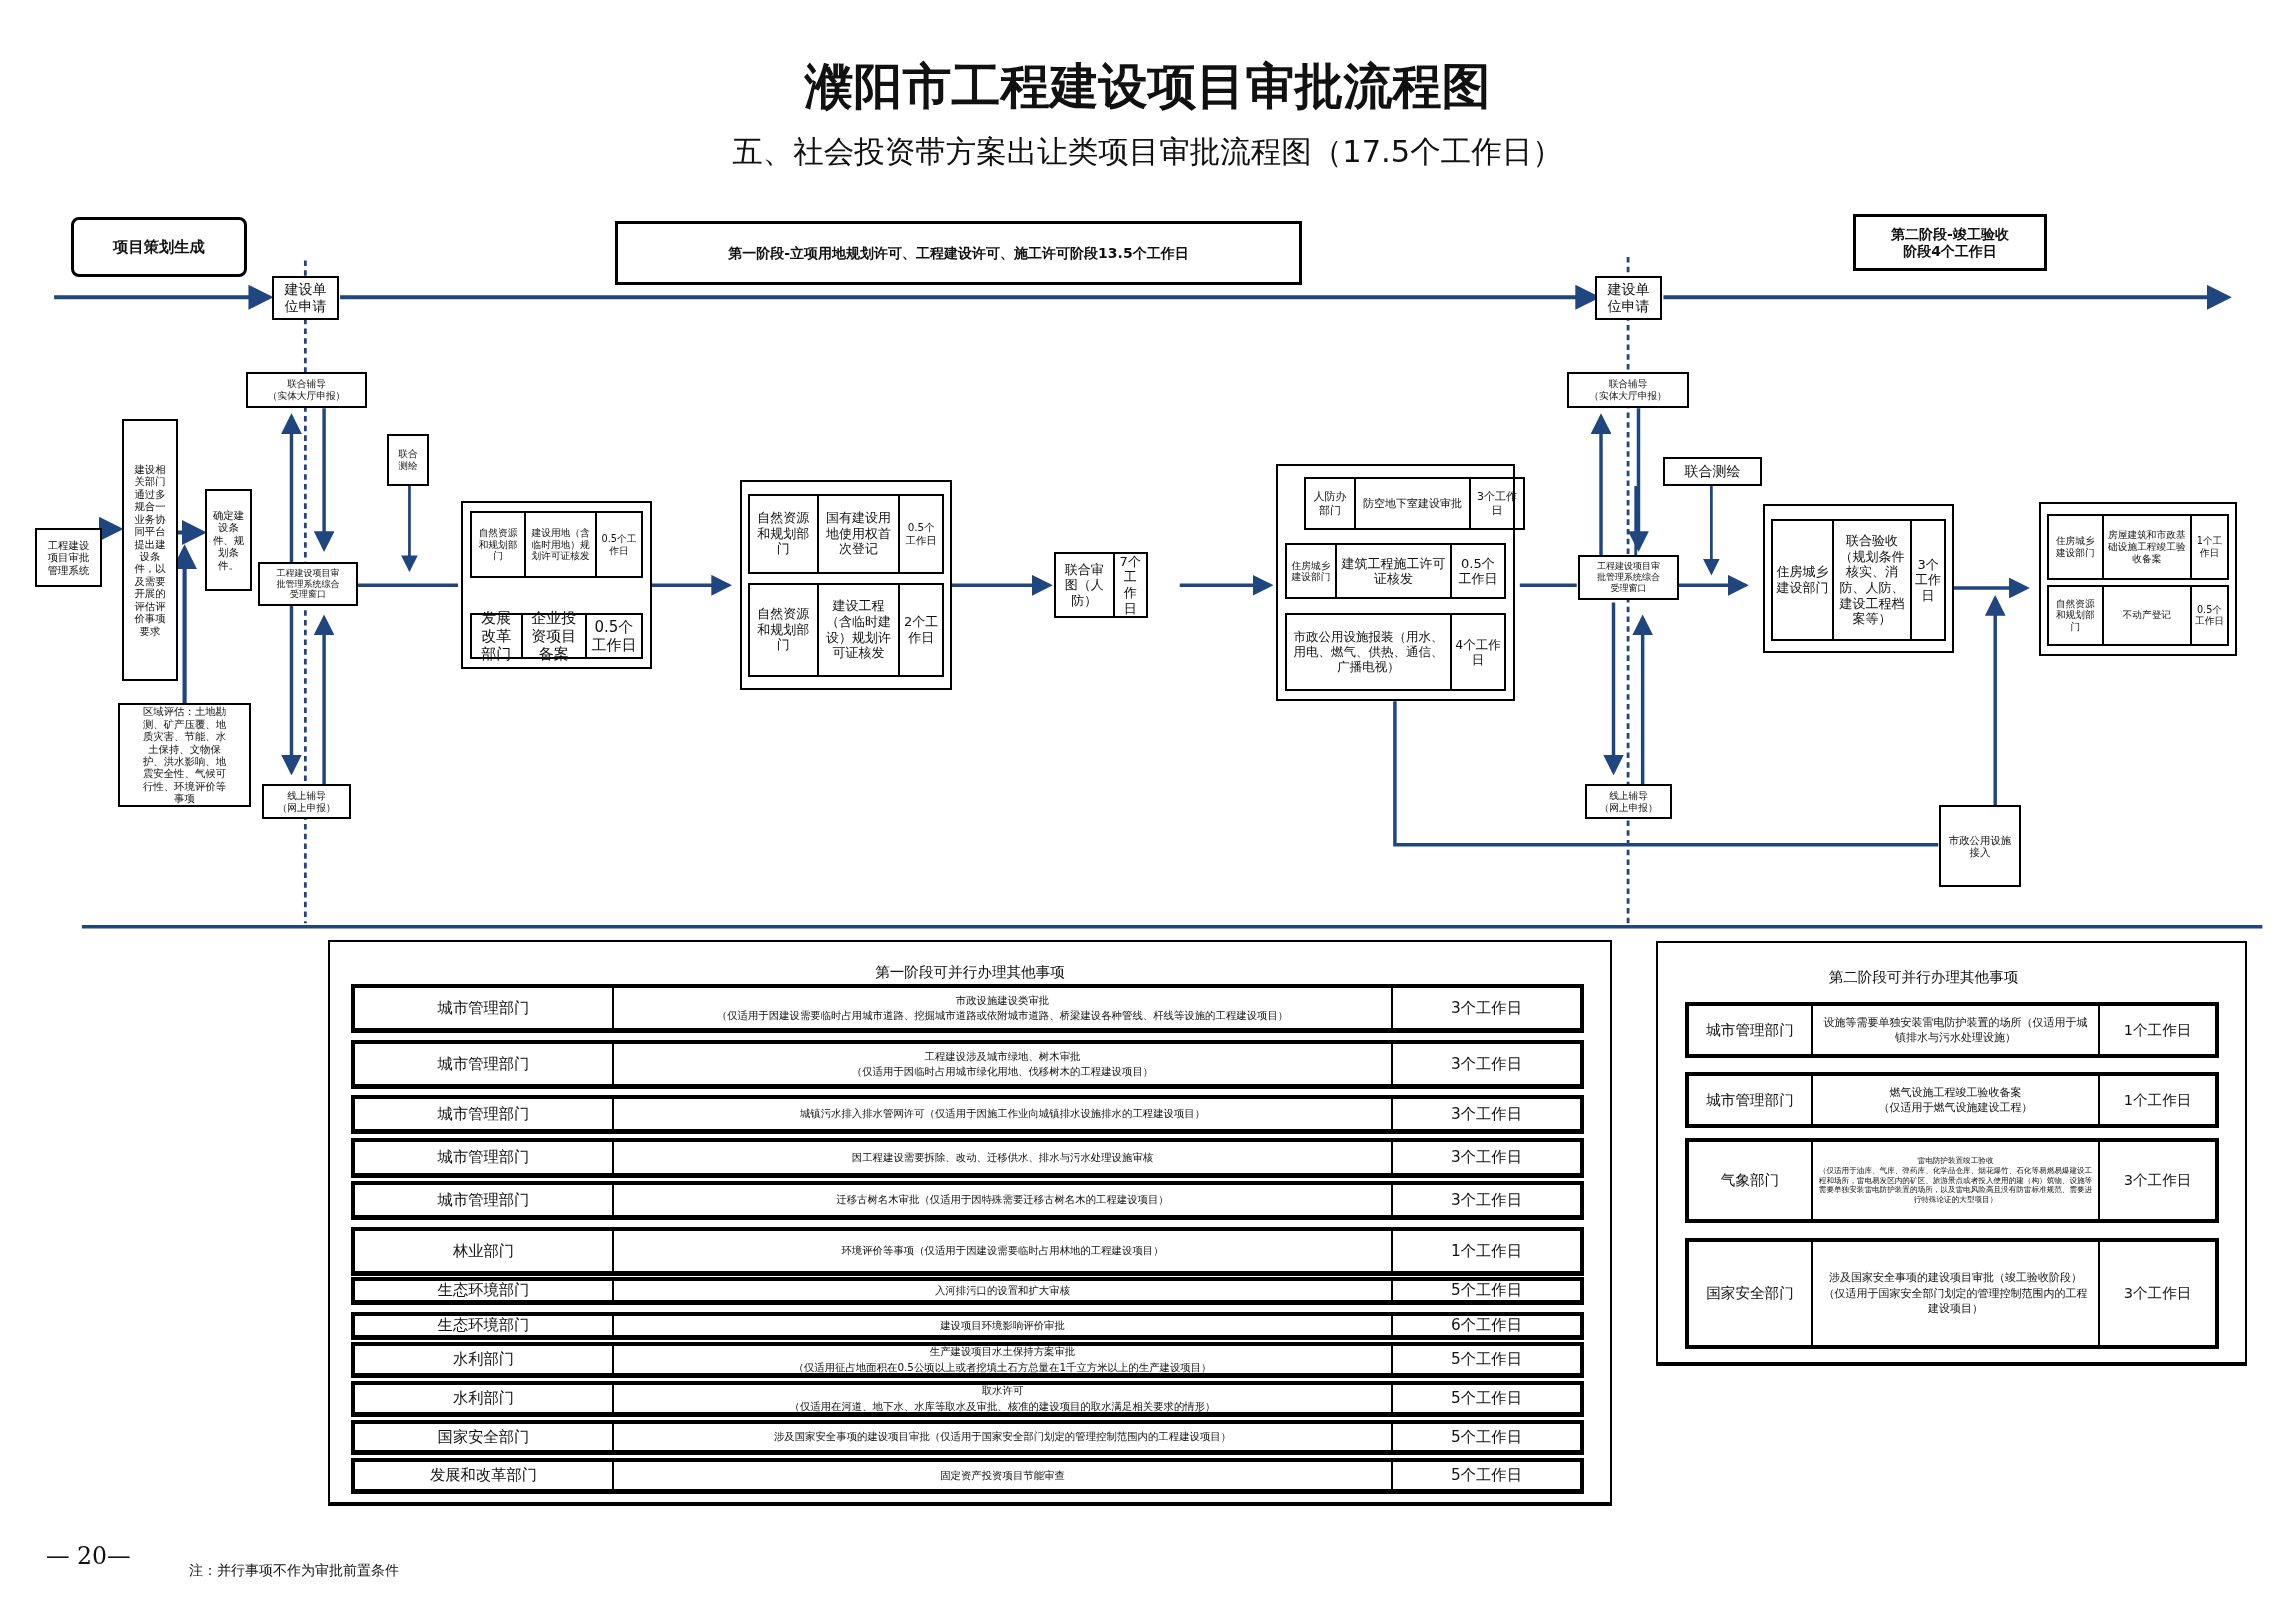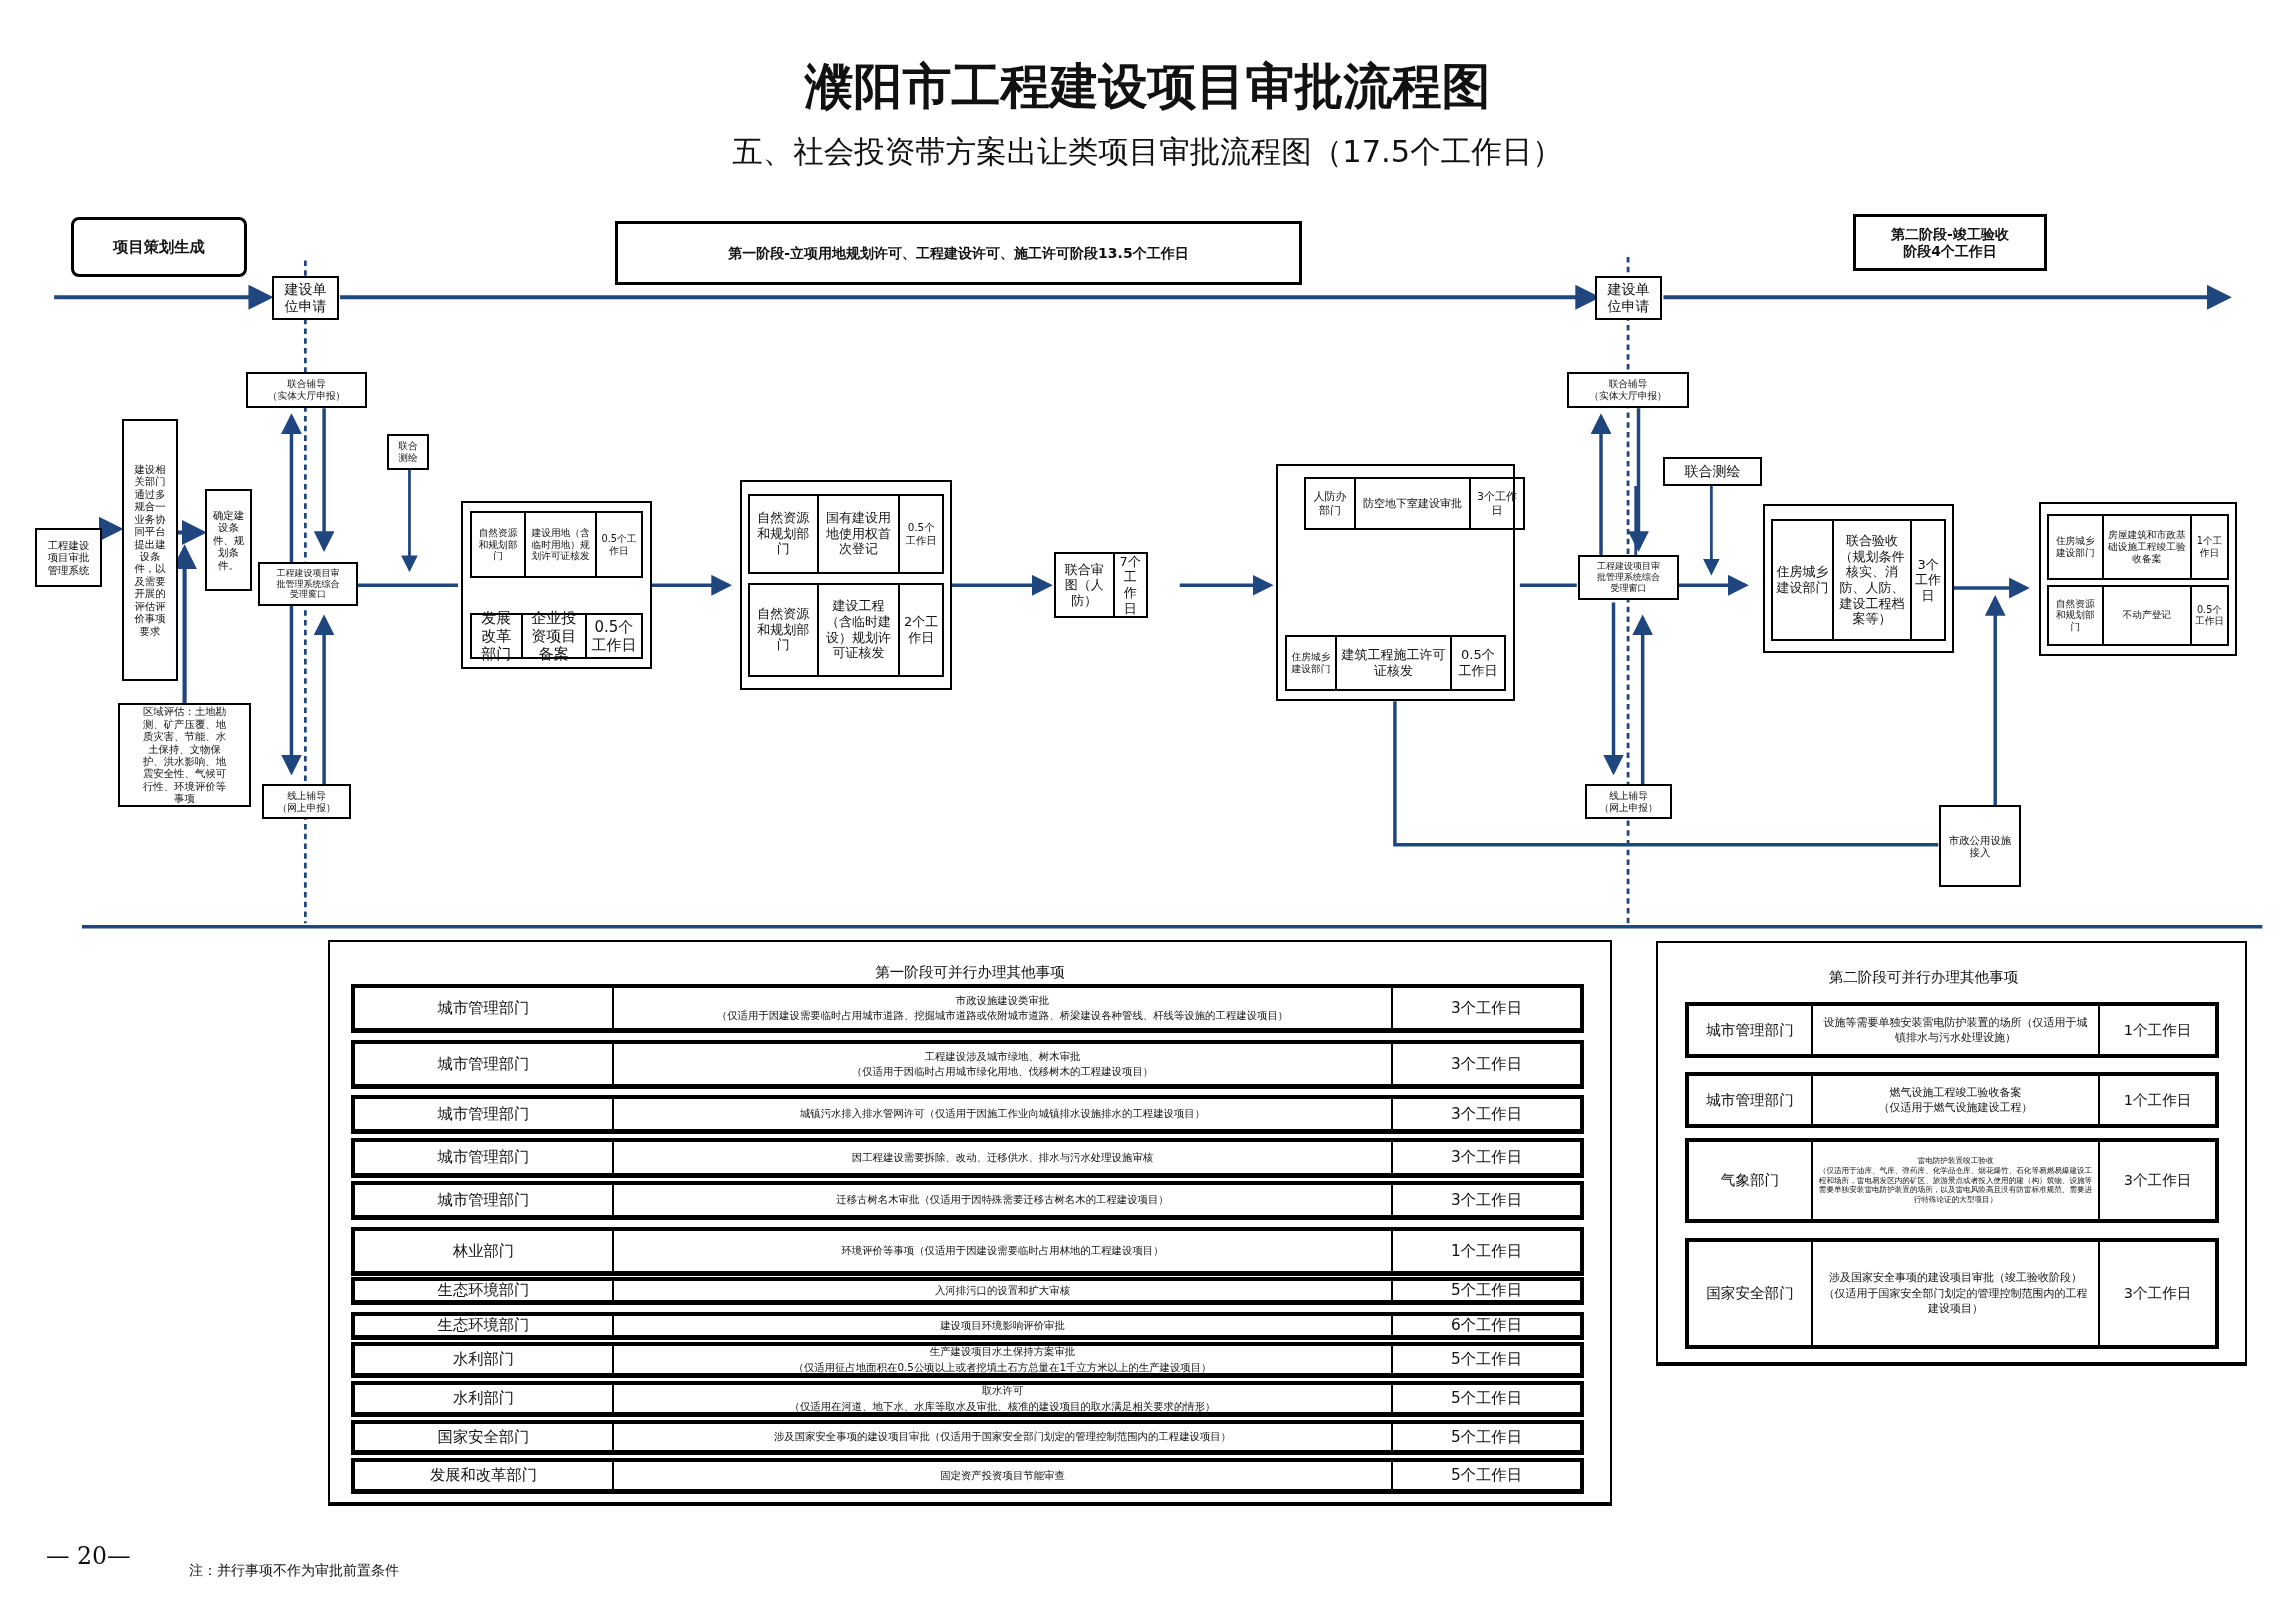--- a/index.html
+++ b/index.html
@@ -109,21 +109,21 @@
   </div>
 <div class="box thin" style="left:258px;top:562px;width:100px;height:44px;font-size:9px;flex-direction:column;">
     <span>工程建设项目审</span>
     <span>批管理系统综合</span>
     <span>受理窗口</span>
   </div>
 <div class="box thin" style="left:262px;top:784px;width:89px;height:35px;font-size:9.7px;flex-direction:column;">
     <span>线上辅导</span>
     <span>（网上申报）</span>
   </div>
-<div class="box thin" style="left:387px;top:434px;width:42px;height:36px;font-size:9.7px;flex-direction:column;">
+<div class="box thin" style="left:387px;top:434px;width:42px;height:52px;font-size:9.7px;flex-direction:column;">
     <span>联合</span>
     <span>测绘</span>
   </div>
 
 <div class="box thin" style="left:461px;top:501px;width:191px;height:168px;flex-direction:column;justify-content:space-around;padding:8.3px 7px;">
   <div style="border:2.8px solid #000;width:100%;height:90px;box-sizing:border-box;font-size:9.7px;">
     <div class="row3">
         <div class="cell" style="width:32%">自然资源和规划部门</div>
         <div class="cell" style="width:42%">建设用地（含临时用地）规划许可证核发</div>
         <div class="cell" style="width:26%">0.5个工作日</div>
@@ -168,20 +168,26 @@
         <div class="cell" style="width:23%">人防办部门</div>
         <div class="cell" style="width:53%">防空地下室建设审批</div>
         <div class="cell" style="width:24%">3个工作日</div>
       </div>
   </div>
   <div style="border:2.8px solid #000;width:100%;height:56px;box-sizing:border-box;font-size:13px;">
     <div class="row3">
         <div class="cell" style="width:23%;font-size:9.7px">住房城乡建设部门</div>
         <div class="cell" style="width:53%">建筑工程施工许可证核发</div>
         <div class="cell" style="width:24%">0.5个工作日</div>
+      </div>
+  </div>
+  <div style="border:2.8px solid #000;width:100%;height:78px;box-sizing:border-box;font-size:12.5px;">
+    <div class="row3">
+        <div class="cell" style="width:76%">市政公用设施报装（用水、用电、燃气、供热、通信、广播电视）</div>
+        <div class="cell" style="width:24%">4个工作日</div>
       </div>
   </div>
 </div>
 
 <div class="box thin" style="left:1595px;top:276px;width:67px;height:44px;font-size:14px;flex-direction:column;">
     <span>建设单</span>
     <span>位申请</span>
   </div>
 <div class="box thin" style="left:1567px;top:372px;width:122px;height:36px;font-size:9.7px;flex-direction:column;">
     <span>联合辅导</span>

